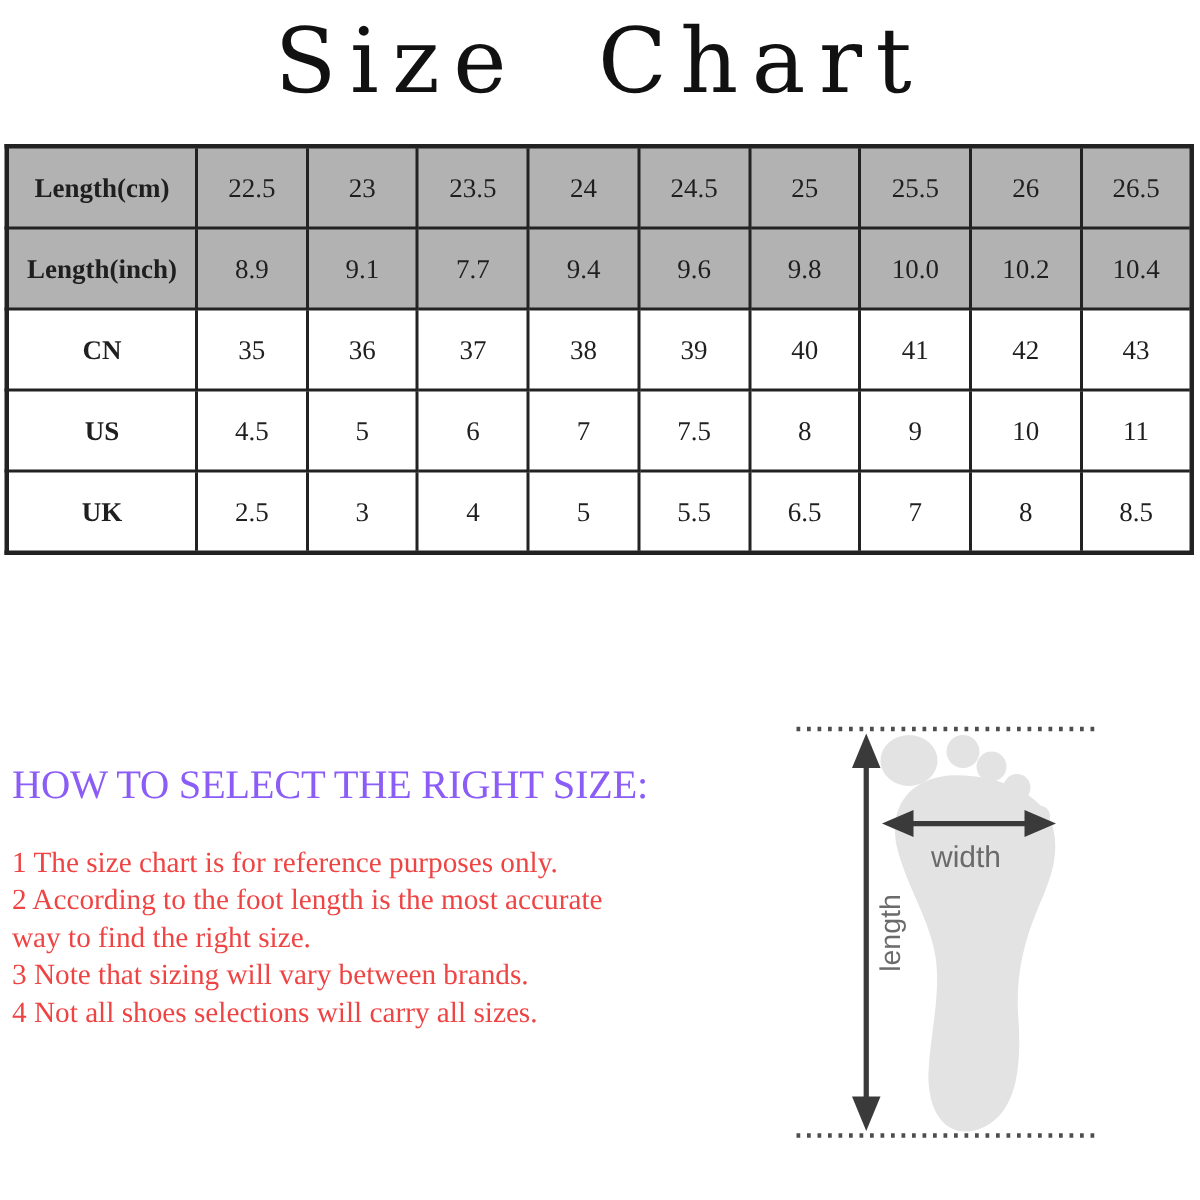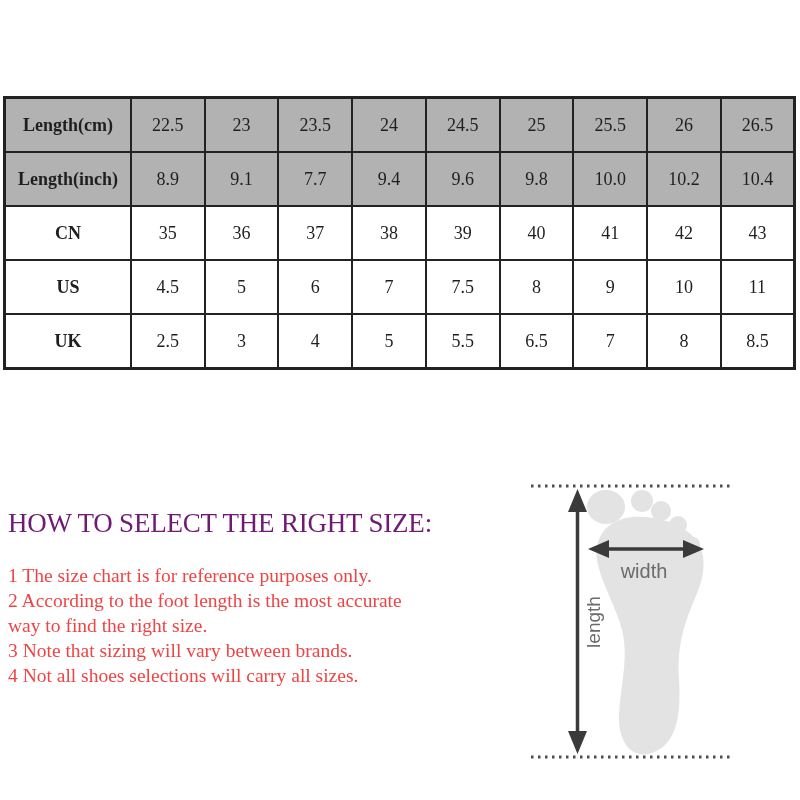--- a/index.html
+++ b/index.html
@@ -16,36 +16,37 @@
               border-collapse:collapse;table-layout:fixed;
               border:3px solid var(--table-border,#222);}
   .size-table th,.size-table td{border:2px solid var(--table-border,#222);
               height:52px;text-align:center;vertical-align:middle;
               font-size:18px;padding:0;}
   .size-table th{width:124px;font-weight:bold;}
   .size-table tr.shaded th,.size-table tr.shaded td{background:var(--shaded-row-bg,#b2b2b2);}
 
   
   .howto-heading{position:absolute;left:8px;top:508px;margin:0;
-                 font-size:27px;font-weight:400;letter-spacing:-0.2px;color:#701a75;text-align:right;}
+                 font-size:27px;font-weight:400;letter-spacing:-0.2px;color:#8b5cf6;text-align:right;}
   .howto-list{position:absolute;left:8px;top:563px;width:418px;
               font-size:19.5px;line-height:25px;color:#ef4444;}
   .howto-item{display:block;}
   .howto-item .num{font-weight:400;}
   .howto-item.bold .txt{font-weight:normal;}
 
   
   .diagram{position:absolute;left:515px;top:450px;width:290px;height:340px;}
   .diagram text{font-family:"Liberation Sans", sans-serif;fill:var(--diagram-label,#6b6b6b);}
 </style>
 </head>
 <body>
 
 <div class="page">
 
+  <h1 class="title">Size Chart</h1>
 
   <table class="size-table">
     <tbody>
         <tr class="shaded">
           <th>Length(cm)</th>
           <td>22.5</td>
           <td>23</td>
           <td>23.5</td>
           <td>24</td>
           <td>24.5</td>

